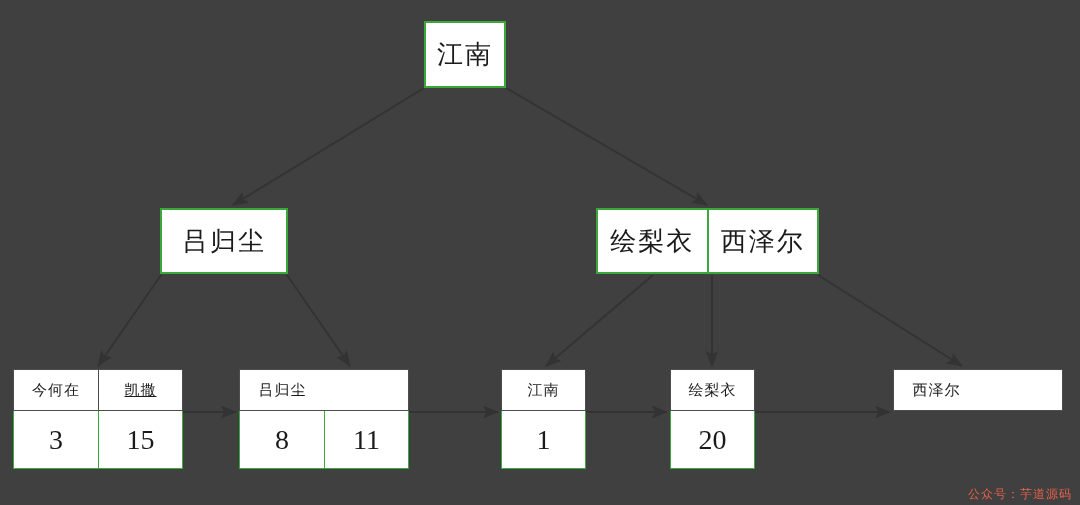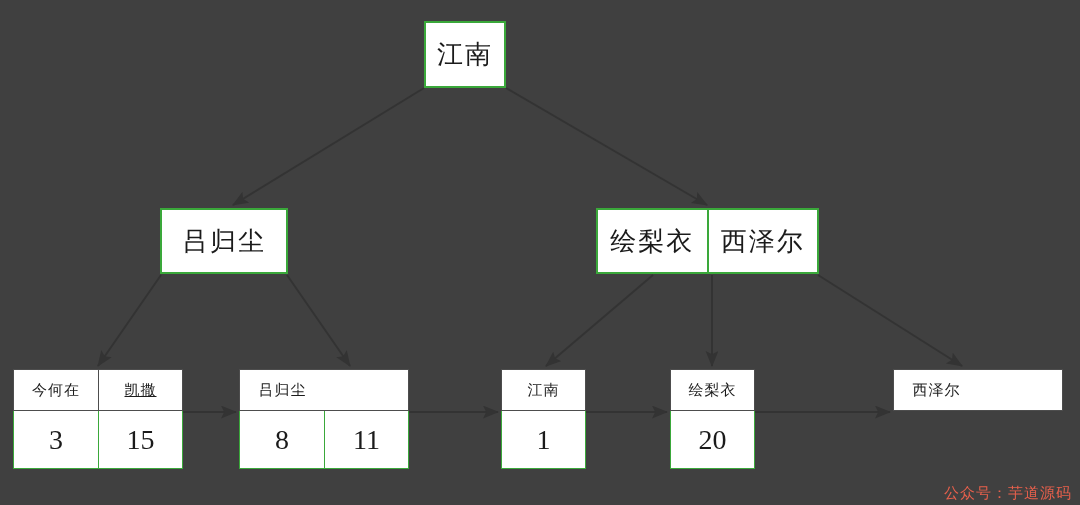--- a/index.html
+++ b/index.html
@@ -102,21 +102,21 @@
   }
   .val-cell + .val-cell {
     border-left: 1.6px solid #3aa83a;
   }
 
   
   #watermark {
     position: absolute;
     right: 8px;
     bottom: 2px;
-    font-size: 15px;
+    font-size: 12px;
     letter-spacing: 1px;
     color: #e8604c;
     font-family: "Liberation Sans", "DejaVu Sans", sans-serif;
     z-index: 3;
     white-space: nowrap;
   }
 </style>
 </head>
 <body>
 

